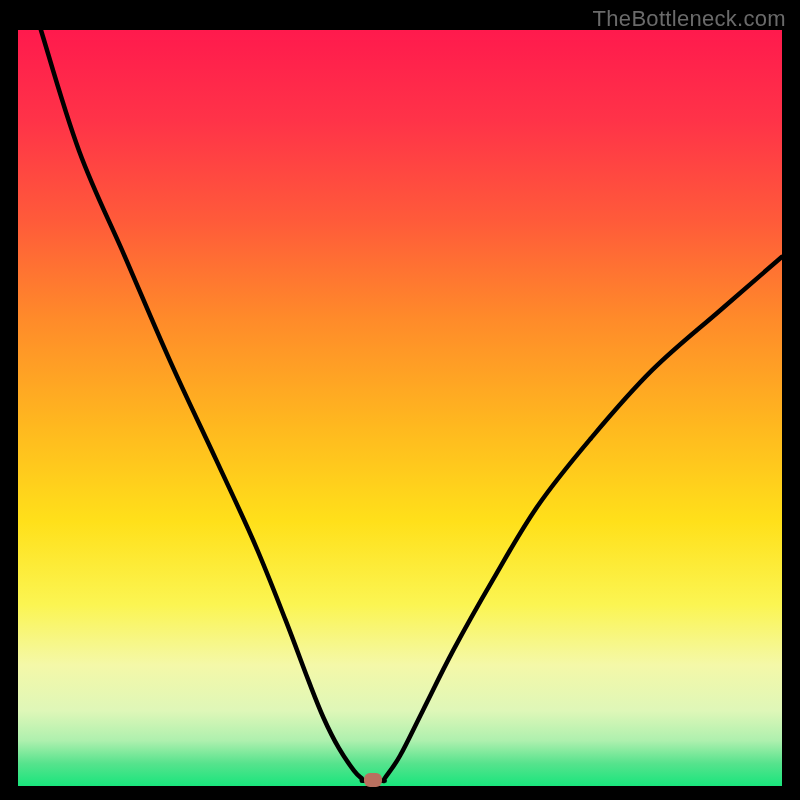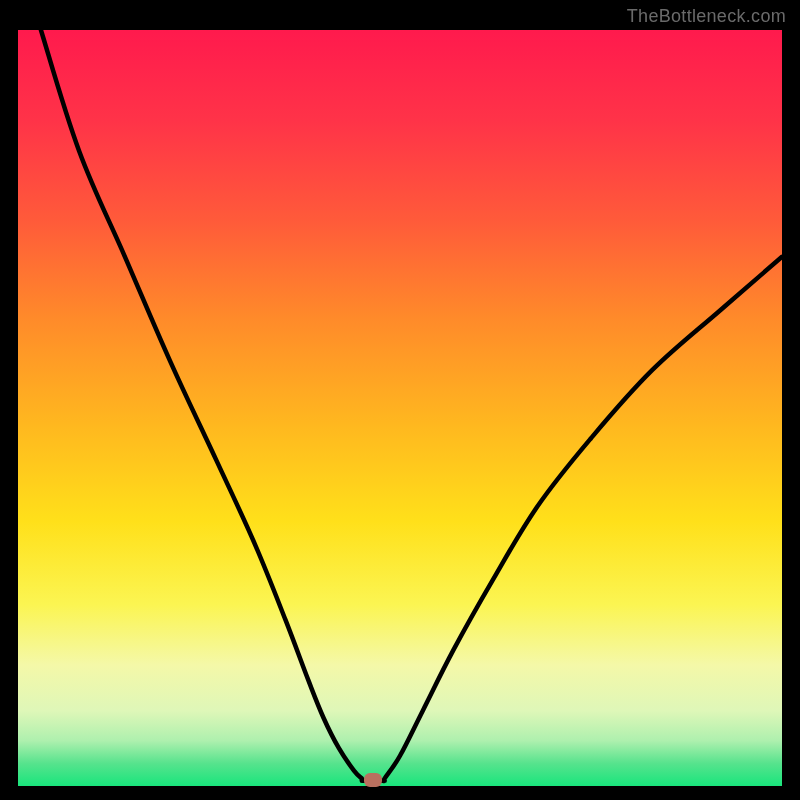--- a/index.html
+++ b/index.html
@@ -15,21 +15,21 @@
     position: relative;
     width: 800px;
     height: 800px;
     background: #000;
   }
   .watermark {
     position: absolute;
     top: 6px;
     right: 14px;
     color: #6a6a6a;
-    font-size: 18px;
+    font-size: 22px;
     font-weight: 500;
     letter-spacing: 0.3px;
     user-select: none;
   }
   .plot-area {
     position: absolute;
     left: 18px;
     top: 30px;
     width: 764px;
     height: 756px;

